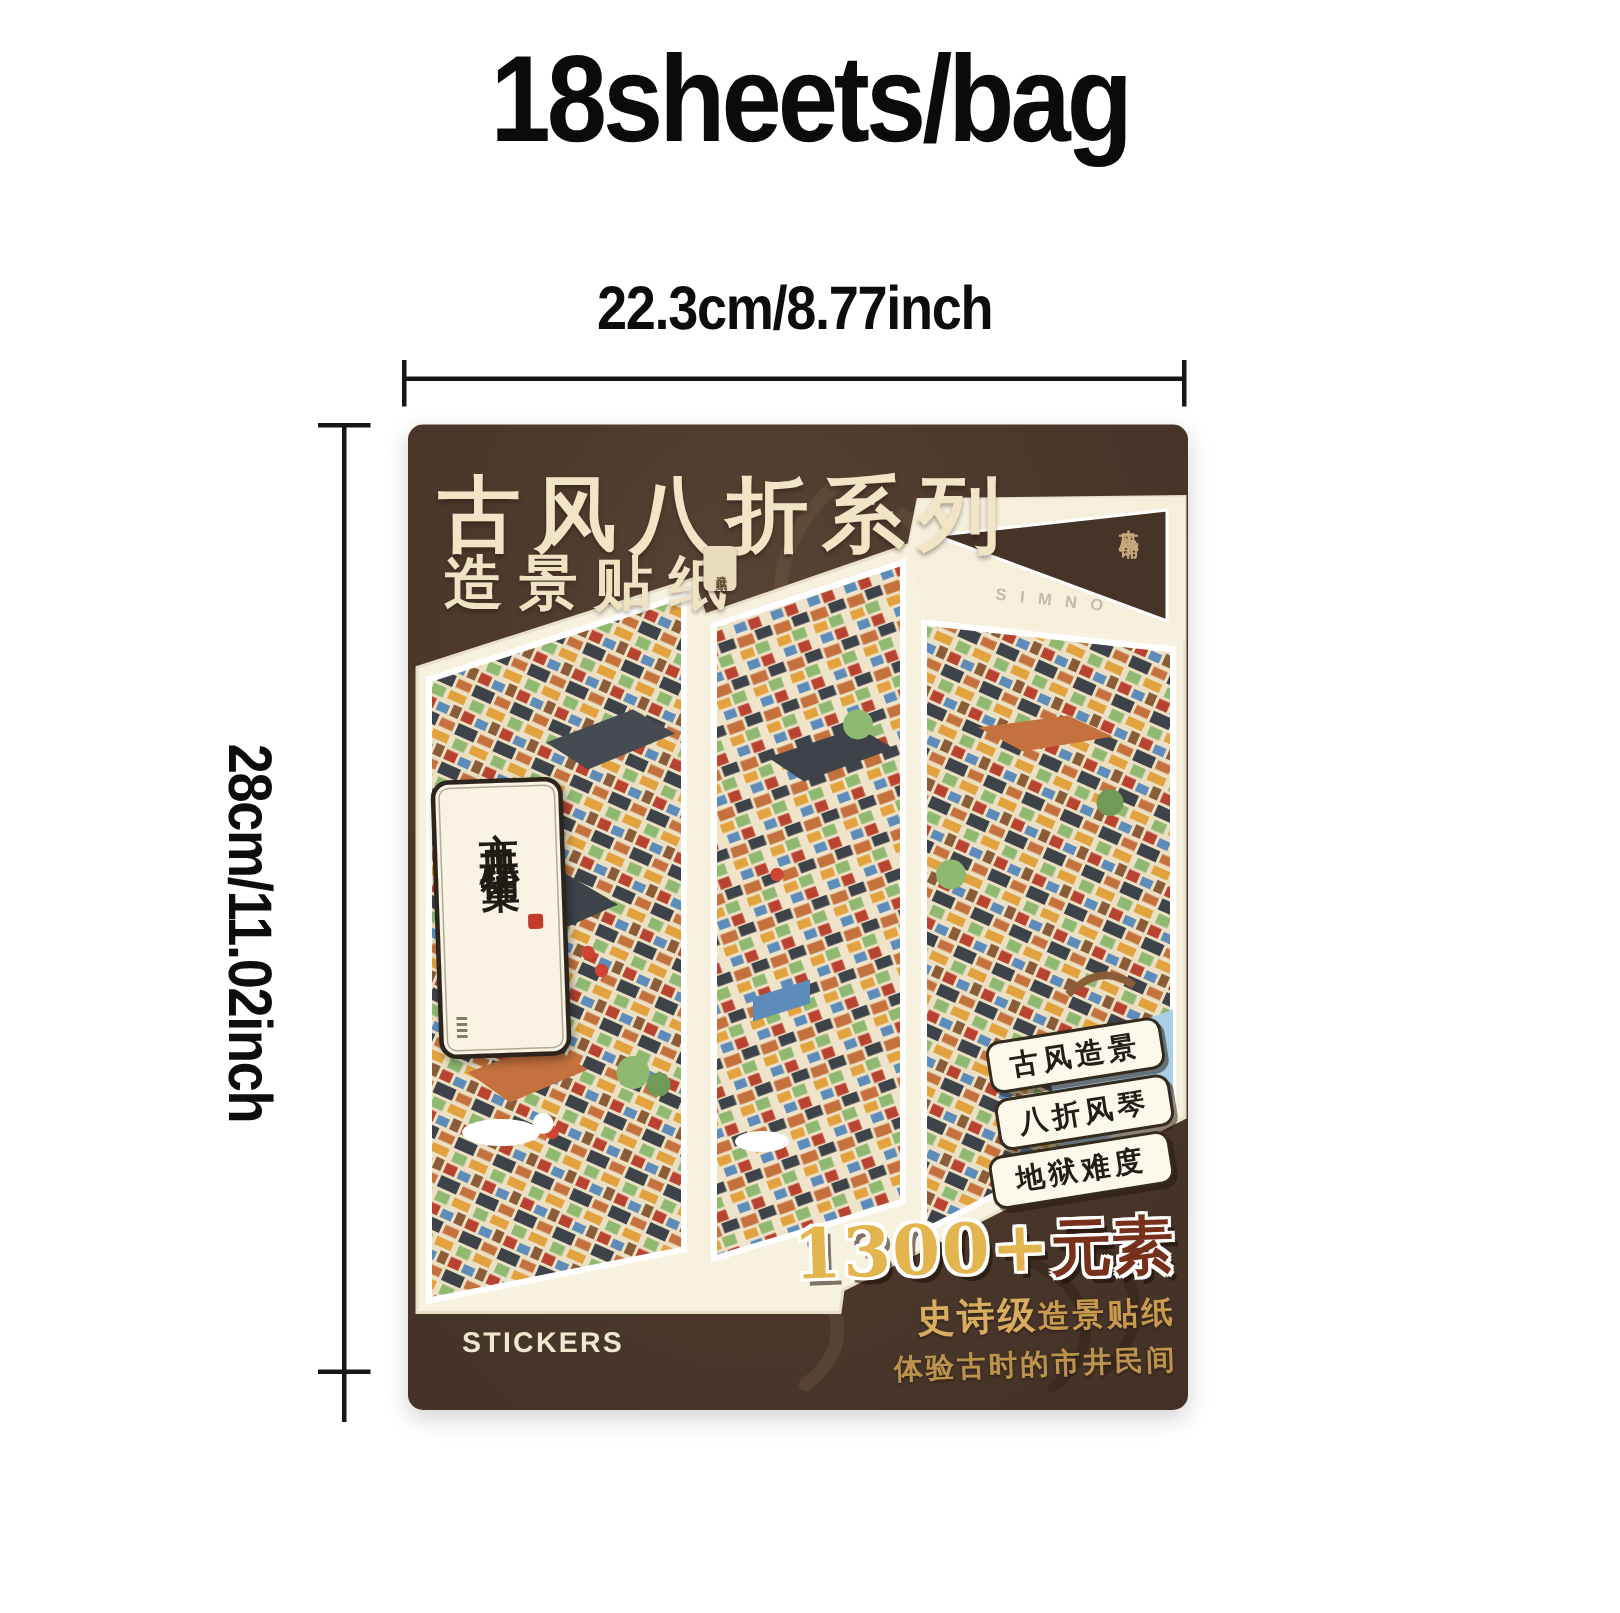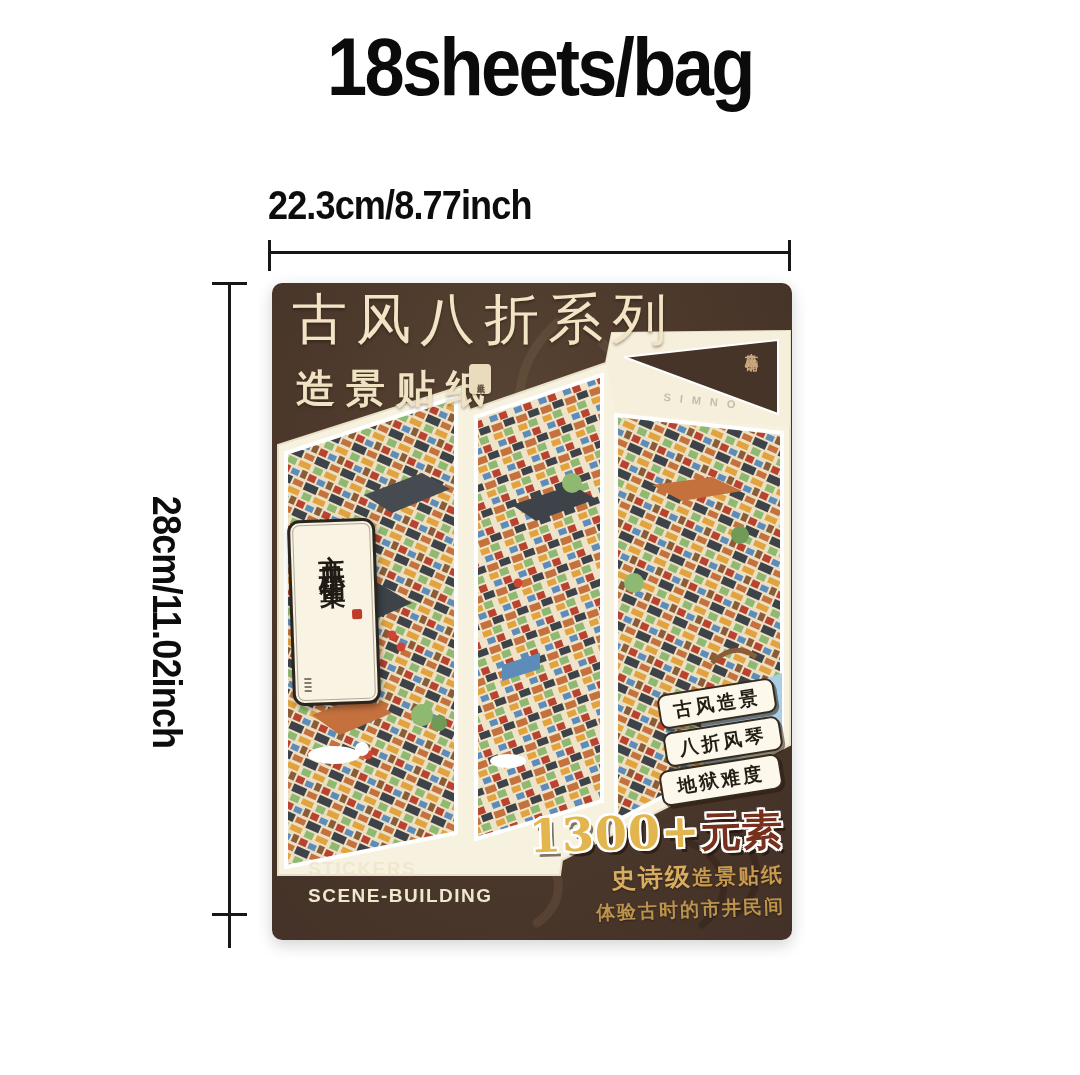--- a/index.html
+++ b/index.html
@@ -3,38 +3,38 @@
 <meta charset="utf-8">
 <style>
   html,body{margin:0;padding:0;background:#ffffff;}
   .stage{position:relative;width:1080px;height:1002px;background:#ffffff;overflow:hidden;
          font-family:"Liberation Sans",sans-serif;color:#111;}
   .condensed{display:inline-block;transform:scaleX(0.88);transform-origin:center;white-space:nowrap;}
 
   
   .header-title{position:absolute;top:20px;left:0;right:0;text-align:center;
                 font-size:82px;font-weight:800;letter-spacing:-3px;color:#0b0b0b;}
-  .dim-w-label{position:absolute;top:182px;left:250px;width:560px;
+  .dim-w-label{position:absolute;top:182px;left:250px;width:560px;text-align:center;
                font-size:41px;font-weight:800;letter-spacing:-1px;color:#0d0d0d;}
   .mline{position:absolute;background:#171717;}
   .h-line{left:270px;top:251px;width:520px;height:3px;}
   .h-tick-l{left:268px;top:240px;width:3px;height:31px;}
   .h-tick-r{left:788px;top:240px;width:3px;height:31px;}
   .v-line{left:228px;top:282px;width:3px;height:666px;}
   .v-tick-t{left:212px;top:282px;width:35px;height:3px;}
   .v-tick-b{left:212px;top:913px;width:35px;height:3px;}
   .dim-h-label{position:absolute;left:166px;top:622px;transform:translate(-50%,-50%) rotate(90deg);
                font-size:41px;font-weight:800;letter-spacing:-1px;color:#0d0d0d;white-space:nowrap;}
 
   
   .package{position:absolute;left:272px;top:283px;width:520px;height:657px;border-radius:10px;
            background:radial-gradient(ellipse at 45% 32%,#5c4736 0%,#4d3a2c 45%,#433027 100%);
            box-shadow:0 5px 16px rgba(0,0,0,0.18);}
   .pkg-svg{position:absolute;left:0;top:0;width:520px;height:657px;}
-  .cn-title{position:absolute;top:0;left:20px;width:480px;font-size:55px;font-weight:400;
+  .cn-title{position:absolute;top:24px;left:20px;width:480px;font-size:55px;font-weight:700;
             color:#f1e5c6;letter-spacing:9px;white-space:nowrap;
             text-shadow:0 2px 3px rgba(20,10,5,.35);
             font-family:"DejaVu Sans","Liberation Sans",sans-serif;}
   .cn-subtitle{position:absolute;top:79px;left:24px;font-size:39px;font-weight:700;color:#efe3c4;
                letter-spacing:11px;white-space:nowrap;text-shadow:0 2px 3px rgba(20,10,5,.3);
                font-family:"DejaVu Sans","Liberation Sans",sans-serif;}
   .title-seal{position:absolute;top:81px;left:197px;width:22px;height:30px;background:#e9dcbc;
               border-radius:4px;display:flex;align-items:center;justify-content:center;
               writing-mode:vertical-rl;text-orientation:upright;font-size:8px;line-height:1;
               color:#5c4632;letter-spacing:1px;box-shadow:0 1px 2px rgba(0,0,0,.3);}
@@ -195,16 +195,15 @@
         <span class="num outline-txt">1300+</span><span class="unit outline-txt">元素</span>
       </div>
       <div class="promo-epic">
         <span class="strong">史诗级</span><span>造景贴纸</span>
       </div>
       <div class="promo-sub">体验古时的市井民间</div>
     </div>
 
     <div class="footer">
       <div>STICKERS</div>
-      <div>SCENE-BUILDING</div>
     </div>
   </div>
 </div>
 
 </body></html>

